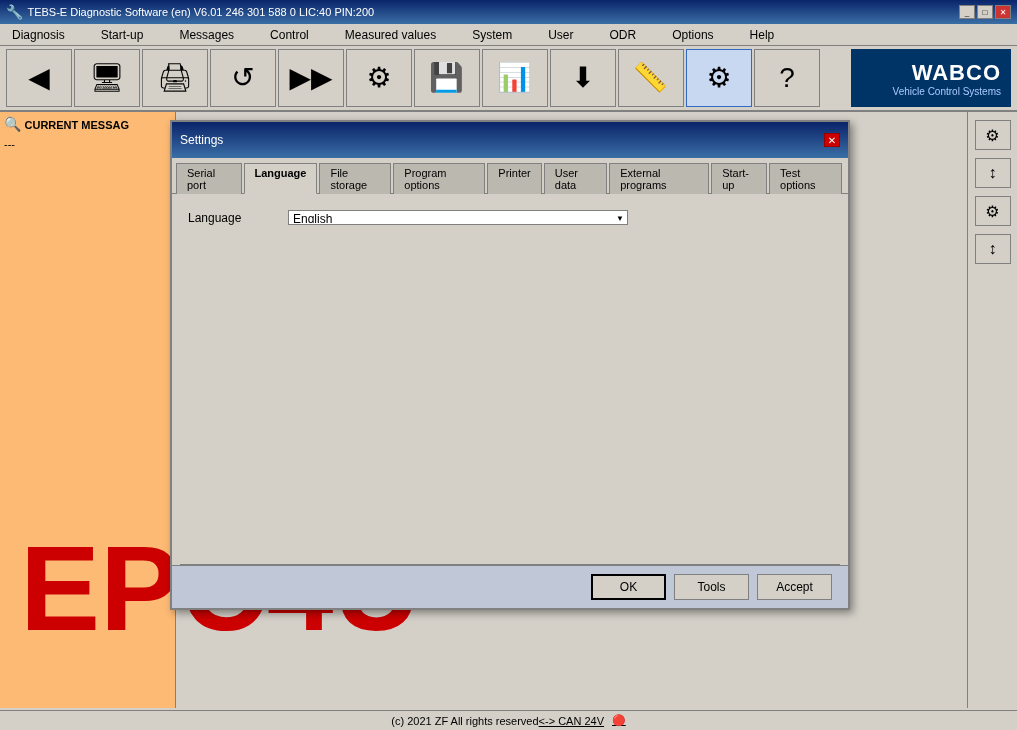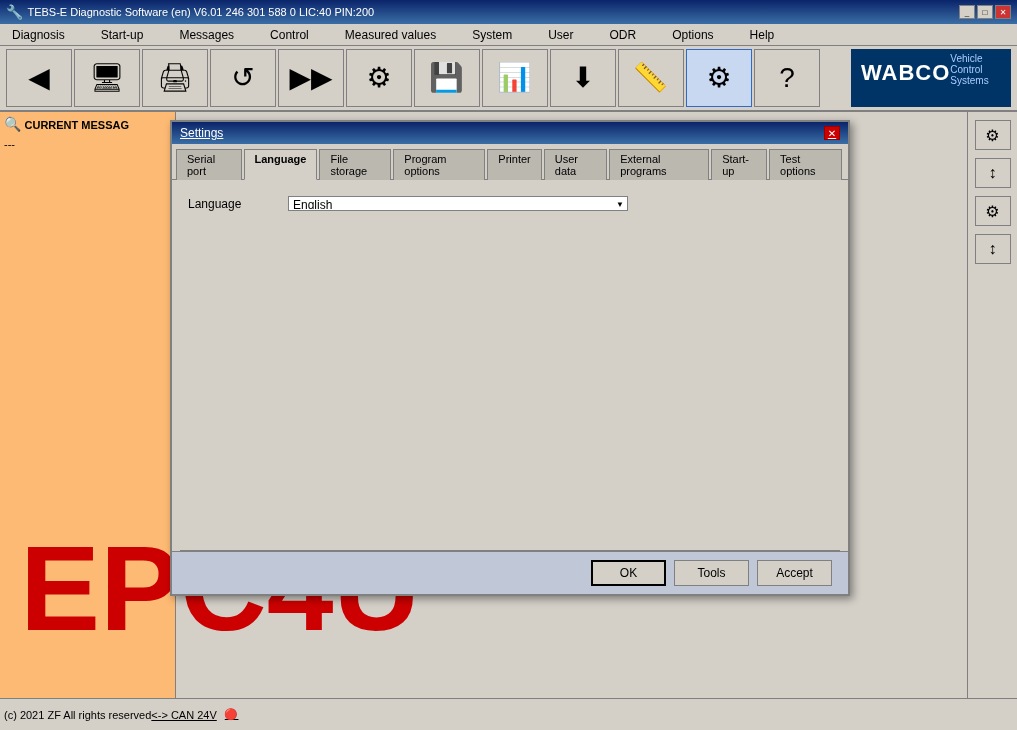--- a/index.html
+++ b/index.html
@@ -71,23 +71,23 @@
       cursor: pointer;
       position: relative;
     }
     .toolbar-btn.active { background: #c8d8f0; border-color: #316ac5; }
     .toolbar-icon { font-size: 28px; line-height: 1; }
     .toolbar-brand {
       margin-left: auto;
       background: #003366;
       height: 58px;
       width: 160px;
-      display: flex; flex-direction: row;
+      display: flex; flex-direction: column;
       align-items: flex-end; justify-content: center;
-      padding: 21px 10px;
+      padding: 4px 10px;
       color: white;
     }
     .brand-name { font-size: 22px; font-weight: bold; color: white; letter-spacing: 1px; }
     .brand-sub { font-size: 10px; color: #aaccff; }
 
     
     #main-area {
       display: flex;
       height: calc(730px - 24px - 22px - 66px - 22px);
       position: relative;
@@ -128,28 +128,28 @@
       font-size: 16px;
       cursor: pointer;
     }
 
     
     #status-bar {
       position: absolute;
       bottom: 0;
       left: 0;
       right: 0;
-      height: 32px;
+      height: 20px;
       background: #d4d0c8;
       border-top: 1px solid #808080;
       display: flex;
       align-items: center;
-      padding: 0 4px;
+      padding: 0 12px;
       font-size: 11px;
-      justify-content: flex-start;
+      justify-content: center;
     }
     .status-right { display: flex; gap: 8px; align-items: center; text-decoration: underline; }
 
     
     #watermark {
       position: absolute;
       left: 20px;
       bottom: 60px;
       font-size: 120px;
       font-weight: 900;
@@ -166,27 +166,26 @@
       left: 170px;
       width: 680px;
       background: #d4d0c8;
       border: 2px solid #808080;
       box-shadow: 3px 3px 8px rgba(0,0,0,0.4);
       z-index: 100;
     }
     #dialog-title {
       background: linear-gradient(to bottom, #0a246a, #3a6ea5);
       color: white;
-      height: 22px;
+      height: 36px;
       display: flex;
       align-items: center;
       padding: 0 8px;
       font-size: 12px;
       justify-content: space-between;
-      text-decoration: underline;
     }
     #dialog-close-btn {
       width: 16px; height: 14px;
       background: #cc0000;
       border: 1px solid #990000;
       color: white;
       font-size: 10px;
       display: flex; align-items: center; justify-content: center;
       cursor: pointer;
     }

